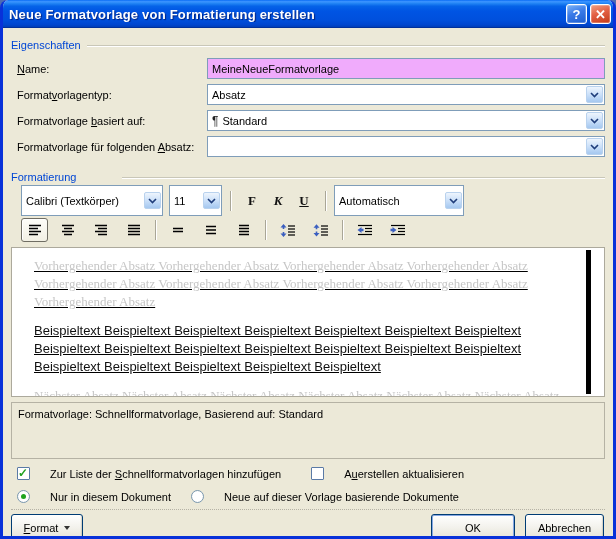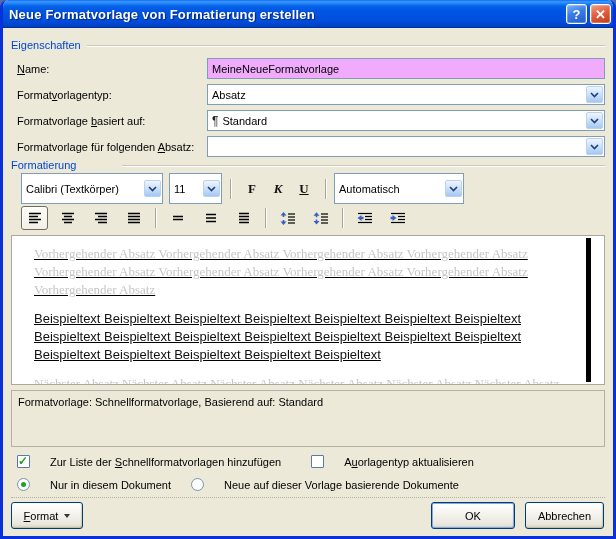--- a/index.html
+++ b/index.html
@@ -189,21 +189,21 @@
       <div class="combo">
         <span class="ctext"></span>
         <span class="cbtn">
           <svg width="9" height="6" viewBox="0 0 9 6">
               <path d="M1 1 L4.5 4.5 L8 1" stroke="#1f3d7a" stroke-width="1.6" fill="none"></path>
             </svg>
         </span>
       </div>
     </div>
 
-    <div class="sec" style="margin-top:0;gap:40px;">
+    <div class="sec" style="margin-top:12px;gap:40px;">
       <span class="cap">Formatierung</span>
       <span class="rule"></span>
     </div>
 
     <div class="ftb1">
       <div class="combo-sm" style="width:142px;">
         <span class="ctext">Calibri (Textkörper)</span>
         <span class="cbtn">
           <svg width="9" height="6" viewBox="0 0 9 6">
               <path d="M1 1 L4.5 4.5 L8 1" stroke="#1f3d7a" stroke-width="1.6" fill="none"></path>
@@ -366,21 +366,21 @@
     </div>
 
     <div class="optrow">
       <div class="grp">
         <span class="checkbox checked"></span>
         <span><span>Zur Liste der </span><span class="ak">S</span><span>chnellformatvorlagen hinzufügen</span></span>
       </div>
       <span class="gap2"></span>
       <div class="grp">
         <span class="checkbox"></span>
-        <span><span>A</span><span class="ak">u</span><span>orlagentyp aktualisieren</span></span>
+        <span><span>A</span><span class="ak">u</span><span>erstellen aktualisieren</span></span>
       </div>
     </div>
 
     <div class="optrow">
       <div class="grp">
         <span class="radio selected"></span>
         <span>Nur in diesem Dokument</span>
       </div>
       <span class="gap2" style="width:8px;"></span>
       <div class="grp">

